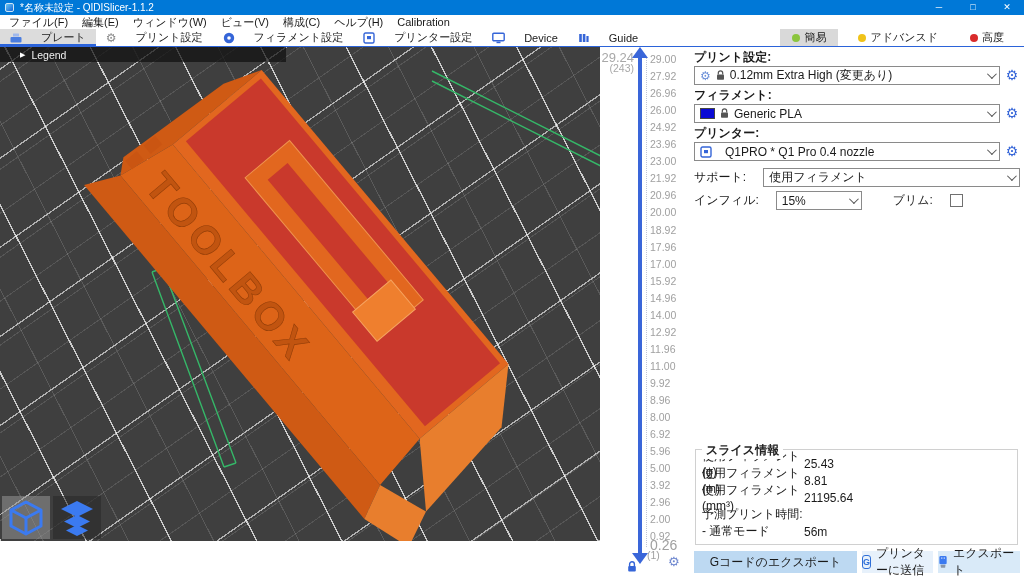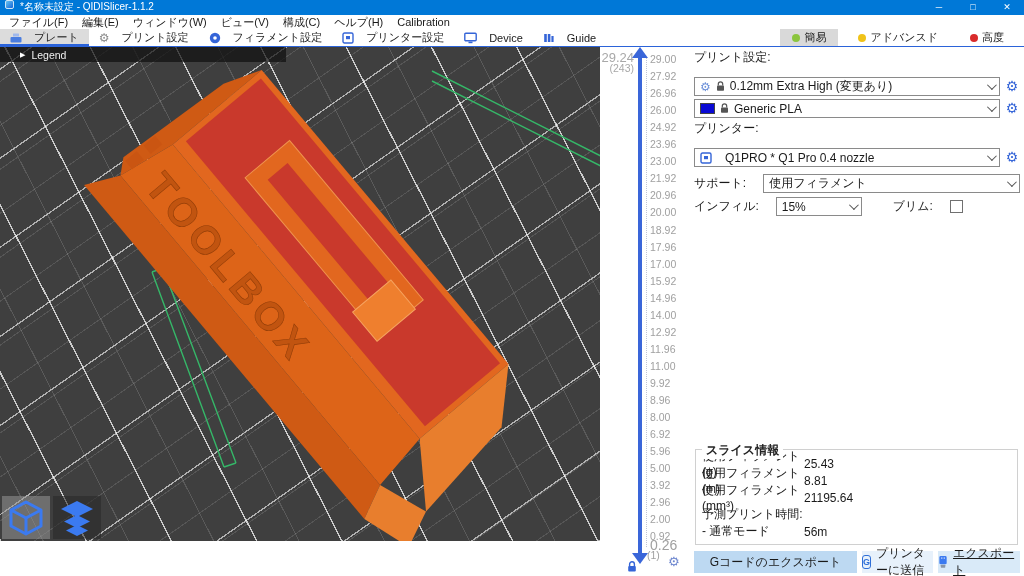--- a/index.html
+++ b/index.html
@@ -2,36 +2,36 @@
 <html><head>
 <meta charset="utf-8">
 <style>
   * { margin:0; padding:0; box-sizing:border-box; }
   html,body { width:1024px; height:576px; overflow:hidden;
     font-family:"Liberation Sans","DejaVu Sans",sans-serif; background:#fff; }
   #app { position:relative; width:1024px; height:576px; }
 
   
   .titlebar { position:absolute; top:0; left:0; width:1024px; height:15px;
-    background:#0078D7; color:#fff; display:flex; font-size:10px; }
+    background:#0078D7; color:#fff; display:flex; align-items:center; font-size:10px; }
   .app-icon { width:9px; height:9px; margin:0 6px 0 5px; border-radius:2px;
     background:linear-gradient(135deg,#67c6f2 0%,#1565d8 100%); border:1px solid #cfe6f7; }
   .win-controls { margin-left:auto; display:flex; height:15px; }
   .win-btn { width:34px; text-align:center; font-size:9px; line-height:15px; color:#fff; }
 
   
   .menubar { position:absolute; top:15px; left:0; width:1024px; height:14px;
     background:#fff; display:flex; align-items:center; font-size:11px; color:#1a1a1a; padding-left:2px; }
   .menu-item { padding:0 7px; line-height:14px; }
 
   
   .tabbar { position:absolute; top:29px; left:0; width:1024px; height:18px; background:#fff;
     display:flex; align-items:stretch; font-size:11px; color:#1a1a1a;
     border-bottom:1px solid #2b63d9; }
-  .tab { display:flex; align-items:center; gap:12px; padding:0 10px; }
+  .tab { display:flex; align-items:center; gap:19px; padding:0 10px; }
   .tab.active { background:#dcdcdc; box-shadow:inset 0 -2px 0 #2b63d9; }
   .tab .ticon { display:flex; align-items:center; }
   .modes { margin-left:auto; display:flex; align-items:center; gap:8px; padding-right:8px; }
   .mode { display:flex; align-items:center; gap:4px; padding:1px 12px; }
   .mode.active { background:#d9d9d9; }
   .mode .dot { width:8px; height:8px; border-radius:50%; }
 
   
   .viewport { position:absolute; top:47px; left:0; width:600px; height:494px; overflow:hidden;
     background-color:#3f3f3f;
@@ -71,21 +71,21 @@
   .vz-dots { position:absolute; left:46px; top:10px; height:490px; border-left:1px dotted #c0c4d4; }
   .vz-tick { position:absolute; left:50px; width:38px; font-size:10.5px; color:#a0a0a0; }
   .vz-bot-val { position:absolute; left:50px; top:490px; font-size:14px; color:#a0a0a0; }
   .vz-bot-layer { position:absolute; left:47px; top:502px; font-size:10.5px; color:#a0a0a0; }
   .vz-lock { position:absolute; left:27px; top:512px; }
   .vz-gear { position:absolute; left:68px; top:507px; font-size:13px; color:#6e87cf; }
 
   
   .panel { position:absolute; top:47px; left:690px; width:334px; height:529px; background:#fff;
     padding:3px 4px; font-size:12px; color:#1a1a1a; }
-  .plabel { height:15px; line-height:15px; margin-bottom:12px; }
+  .plabel { height:15px; line-height:15px; margin-bottom:1px;font-weight:bold; }
   .combo-row { display:flex; align-items:center; gap:4px; margin-bottom:3px; }
   .combo { flex:1; height:19px; border:1px solid #8a8a8a; background:#fff;
     display:flex; align-items:center; gap:5px; padding:0 5px; min-width:0; }
   .combo .ctext { white-space:nowrap; overflow:hidden; }
   .chev { margin-left:auto; width:7px; height:7px; border-right:1.4px solid #555;
     border-bottom:1.4px solid #555; transform:rotate(45deg) translateY(-2px); flex:none; }
   .gearbtn { width:16px; text-align:center; font-size:14px; color:#3565d8; line-height:19px; }
   .swatch { width:15px; height:11px; border:1px solid #444; flex:none; }
   .inline-row { display:flex; align-items:center; gap:17px; margin-top:4px; }
   .combo.small { flex:none; width:86px; }
@@ -94,21 +94,21 @@
   .slice-box { position:absolute; left:5px; right:6px; top:402px; height:96px;
     border:1px solid #d0d0d0; padding:2px 6px; }
   .slice-title { position:absolute; top:-8px; left:6px; background:#fff; padding:0 4px;
     font-weight:bold; color:#222; }
   .slice-row { display:flex; height:17px; align-items:center; }
   .slice-row .sl { width:102px; flex:none; }
   .btn-row { position:absolute; left:4px; right:4px; bottom:3px; height:22px; display:flex; gap:5px; }
   .btn { display:flex; align-items:center; justify-content:center; gap:5px; font-size:12px; color:#1a1a1a; }
   .btn-export-gcode { width:163px; background:#bdd9f2; }
   .btn-send { flex:1; background:#e7f1fb; }
-  .btn-export { width:82px; background:#d9eaf8;text-decoration:underline; }
+  .btn-export { width:82px; background:#d9eaf8; }
   .gicon { width:14px; height:14px; border:1.6px solid #2f6fd8; border-radius:3px; color:#2f6fd8;
     font-size:9px; font-weight:bold; display:flex; align-items:center; justify-content:center; }
 </style>
 </head>
 <body>
 
 <div id="app">
 
   <div class="titlebar">
     <span class="app-icon"></span>
@@ -323,20 +323,21 @@
         <svg width="9" height="11" viewBox="0 0 9 11">
             <path d="M2.3 4.6V3a2.2 2.2 0 014.4 0v1.6" fill="none" stroke="#555" stroke-width="1.2"></path>
             <rect x="1" y="4.6" width="7" height="5.2" rx="0.8" fill="#555"></rect>
           </svg>
         <span class="ctext">0.12mm Extra High (変更あり)</span>
         <span class="chev"></span>
       </div>
       <span class="gearbtn">⚙</span>
     </div>
 
+    <div class="plabel">フィラメント:</div>
     <div class="combo-row">
       <div class="combo">
         <span class="swatch" style="background: rgb(10, 10, 212);"></span>
         <svg width="9" height="11" viewBox="0 0 9 11">
             <path d="M2.3 4.6V3a2.2 2.2 0 014.4 0v1.6" fill="none" stroke="#555" stroke-width="1.2"></path>
             <rect x="1" y="4.6" width="7" height="5.2" rx="0.8" fill="#555"></rect>
           </svg>
         <span class="ctext">Generic PLA</span>
         <span class="chev"></span>
       </div>

